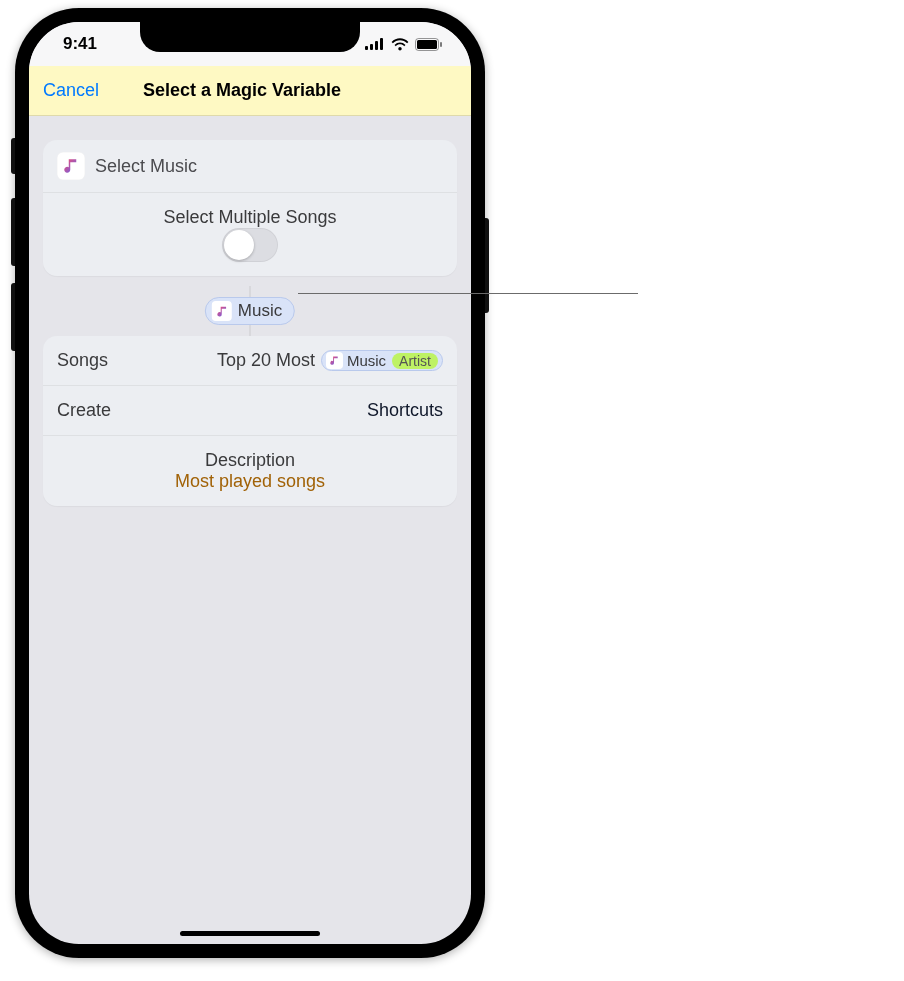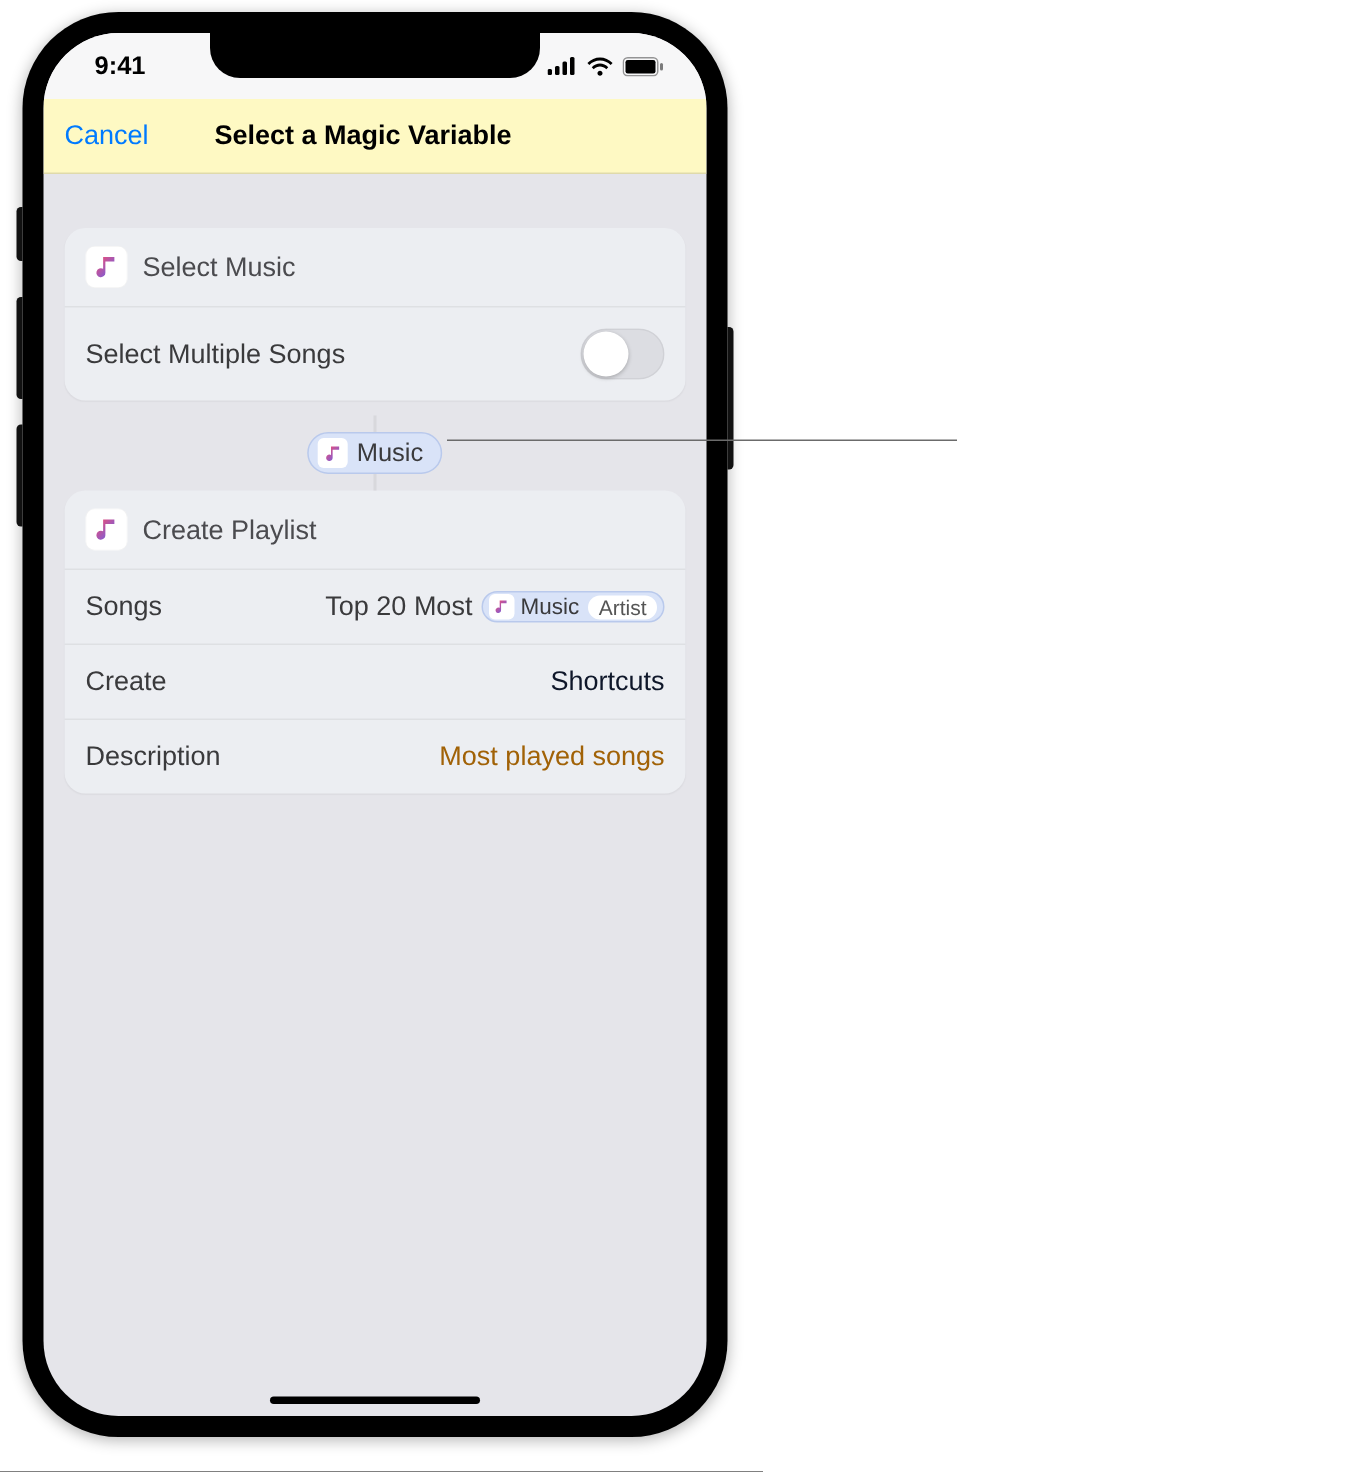--- a/index.html
+++ b/index.html
@@ -105,21 +105,21 @@
 .nav-title {
   position: absolute;
   left: 0; right: 16px;
   text-align: center;
   font-size: 18px;
   font-weight: 600;
   color: #000;
   pointer-events: none;
 }
 .content {
-  padding: 36px 14px;
+  padding: 24px 14px;
   position: relative;
 }
 .card {
   background: #eceef2;
   border-radius: 14px;
   box-shadow: 0 1px 1px rgba(0,0,0,0.04);
   margin-bottom: 10px;
   overflow: hidden;
 }
 .card-header {
@@ -143,21 +143,21 @@
 .app-icon svg { width:18px; height:18px; }
 .card-row {
   display: flex;
   align-items: center;
   justify-content: space-between;
   padding: 14px 14px;
   font-size: 18px;
   color: #333;
   border-bottom: 1px solid rgba(0,0,0,0.06);
 }
-.card-row:last-child { border-bottom: none; }
+.card-row:last-child { border-bottom: none; flex-direction: column; }
 .row-label { color: #3a3a3c; }
 .toggle {
   width: 56px;
   height: 34px;
   background: #dcdde2;
   border-radius: 17px;
   position: relative;
   box-shadow: inset 0 0 0 1px rgba(0,0,0,0.05);
 }
 .toggle::after {
@@ -208,21 +208,21 @@
   padding: 1px 4px 1px 4px;
   font-size:15px;
   color:#3a3a3c;
 }
 .token .mini {
   width:17px;height:17px;border-radius:4px;background:#fff;
   display:flex;align-items:center;justify-content:center;
 }
 .token .mini svg{width:11px;height:11px;}
 .sub-token {
-  background:#ffffff;
+  background:#bef264;
   border-radius:10px;
   padding:0 7px;
   font-size:14px;
   color:#555;
   margin-left:2px;
 }
 .home-ind {
   position:absolute;
   bottom:8px; left:50%;
   transform:translateX(-50%);
@@ -317,34 +317,20 @@
                     </linearGradient>
                   </defs>
                   <path fill="url(#g2)" d="M9 3v10.6A4 4 0 1 0 11 17V7h8V3H9z"></path>
                 </svg>
             </span>
             <span>Music</span>
           </div>
         </div>
 
         <div class="card">
-          <div class="card-header">
-            <span class="app-icon">
-              <svg viewBox="0 0 24 24">
-                  <defs>
-                    <linearGradient id="g3" x1="0" y1="0" x2="1" y2="1">
-                      <stop offset="0" stop-color="#fa4b6a"></stop>
-                      <stop offset="1" stop-color="#5b63f5"></stop>
-                    </linearGradient>
-                  </defs>
-                  <path fill="url(#g3)" d="M9 3v10.6A4 4 0 1 0 11 17V7h8V3H9z"></path>
-                </svg>
-            </span>
-            <span>Create Playlist</span>
-          </div>
 
           <div class="card-row">
             <span class="row-label">Songs</span>
             <span class="name-value">
               <span class="name-text">Top 20 Most</span>
               <span class="token">
                 <span class="mini">
                   <svg viewBox="0 0 24 24">
                       <defs>
                         <linearGradient id="g4" x1="0" y1="0" x2="1" y2="1">

